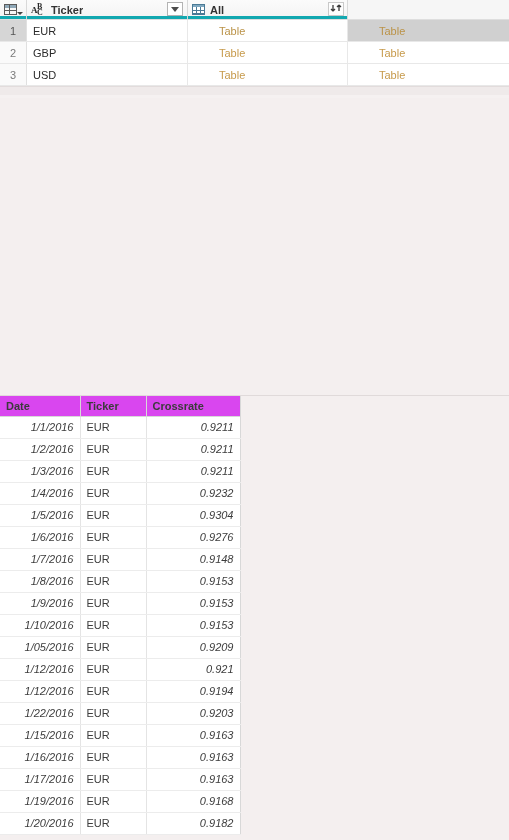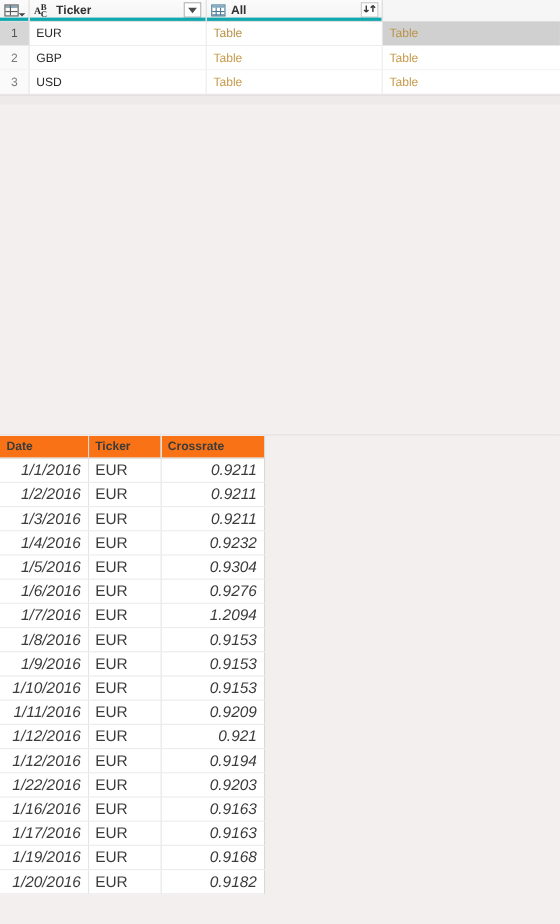--- a/index.html
+++ b/index.html
@@ -151,21 +151,21 @@
     padding-left:0;
     color:#7a7a7a;
     background:#fafafa;
     border-right:1px solid #e0e0e0;
   }
   .grow.selected .cell.rownum { background:#d6d6d6; color:#555; }
   .cell.c-ticker { width:161px; min-width:161px; color:#2b2b2b; }
   .cell.c-all    { width:160px; min-width:160px; }
   .cell.c-fn     { width:161px; min-width:161px; border-right:none; }
   .grow.selected .cell.c-fn { background:#d0d0d0; }
-  .link-table { color:#c79a4b; }
+  .link-table { color:#c79a4b;margin-left:25px; }
   .grow.selected .link-table { color:#bb9348; }
 
   .below-grid {
     height: 8px;
     background: #efeaea;
     border-top: 1px solid #e2dcdc;
   }
   .empty-area {
     position:absolute;
     left:0; top:98px; width:509px; height:292px;
@@ -191,30 +191,30 @@
     width: 240px;
     background:#ffffff;
   }
   .ptable th {
     height:20px;
     font-size:11px;
     font-weight:bold;
     color:#3b3b3b;
     text-align:left;
     padding:0 6px;
-    background:#f97316;
+    background:#d946ef;
     border-right:1px solid #d8d8d8;
     border-bottom:1px solid #d8d8d8;
     white-space:nowrap;
     overflow:hidden;
     box-sizing:border-box;
   }
   .ptable td {
     height:22px;
-    font-size:14px;
+    font-size:11px;
     color:#3b3b3b;
     padding:0 6px;
     background:#ffffff;
     border-right:1px solid #e4e4e4;
     border-bottom:1px solid #ececec;
     white-space:nowrap;
     overflow:hidden;
     box-sizing:border-box;
   }
   .ptable col.c-date { width:80px; }
@@ -354,56 +354,61 @@
           <td class="v-rate">0.9304</td>
         </tr>
         <tr>
           <td class="v-date">1/6/2016</td>
           <td class="v-tick">EUR</td>
           <td class="v-rate">0.9276</td>
         </tr>
         <tr>
           <td class="v-date">1/7/2016</td>
           <td class="v-tick">EUR</td>
-          <td class="v-rate">1.2094</td>
+          <td class="v-rate">0.9148</td>
         </tr>
         <tr>
           <td class="v-date">1/8/2016</td>
           <td class="v-tick">EUR</td>
           <td class="v-rate">0.9153</td>
         </tr>
         <tr>
           <td class="v-date">1/9/2016</td>
           <td class="v-tick">EUR</td>
           <td class="v-rate">0.9153</td>
         </tr>
         <tr>
           <td class="v-date">1/10/2016</td>
           <td class="v-tick">EUR</td>
           <td class="v-rate">0.9153</td>
         </tr>
         <tr>
-          <td class="v-date">1/11/2016</td>
+          <td class="v-date">1/05/2016</td>
           <td class="v-tick">EUR</td>
           <td class="v-rate">0.9209</td>
         </tr>
         <tr>
           <td class="v-date">1/12/2016</td>
           <td class="v-tick">EUR</td>
           <td class="v-rate">0.921</td>
         </tr>
         <tr>
           <td class="v-date">1/12/2016</td>
           <td class="v-tick">EUR</td>
           <td class="v-rate">0.9194</td>
         </tr>
         <tr>
           <td class="v-date">1/22/2016</td>
           <td class="v-tick">EUR</td>
           <td class="v-rate">0.9203</td>
+        </tr>
+        <tr>
+          <td class="v-date">1/15/2016</td>
+          <td class="v-tick">EUR</td>
+          <td class="v-rate">0.9163</td>
         </tr>
         <tr>
           <td class="v-date">1/16/2016</td>
           <td class="v-tick">EUR</td>
           <td class="v-rate">0.9163</td>
         </tr>
         <tr>
           <td class="v-date">1/17/2016</td>
           <td class="v-tick">EUR</td>
           <td class="v-rate">0.9163</td>

